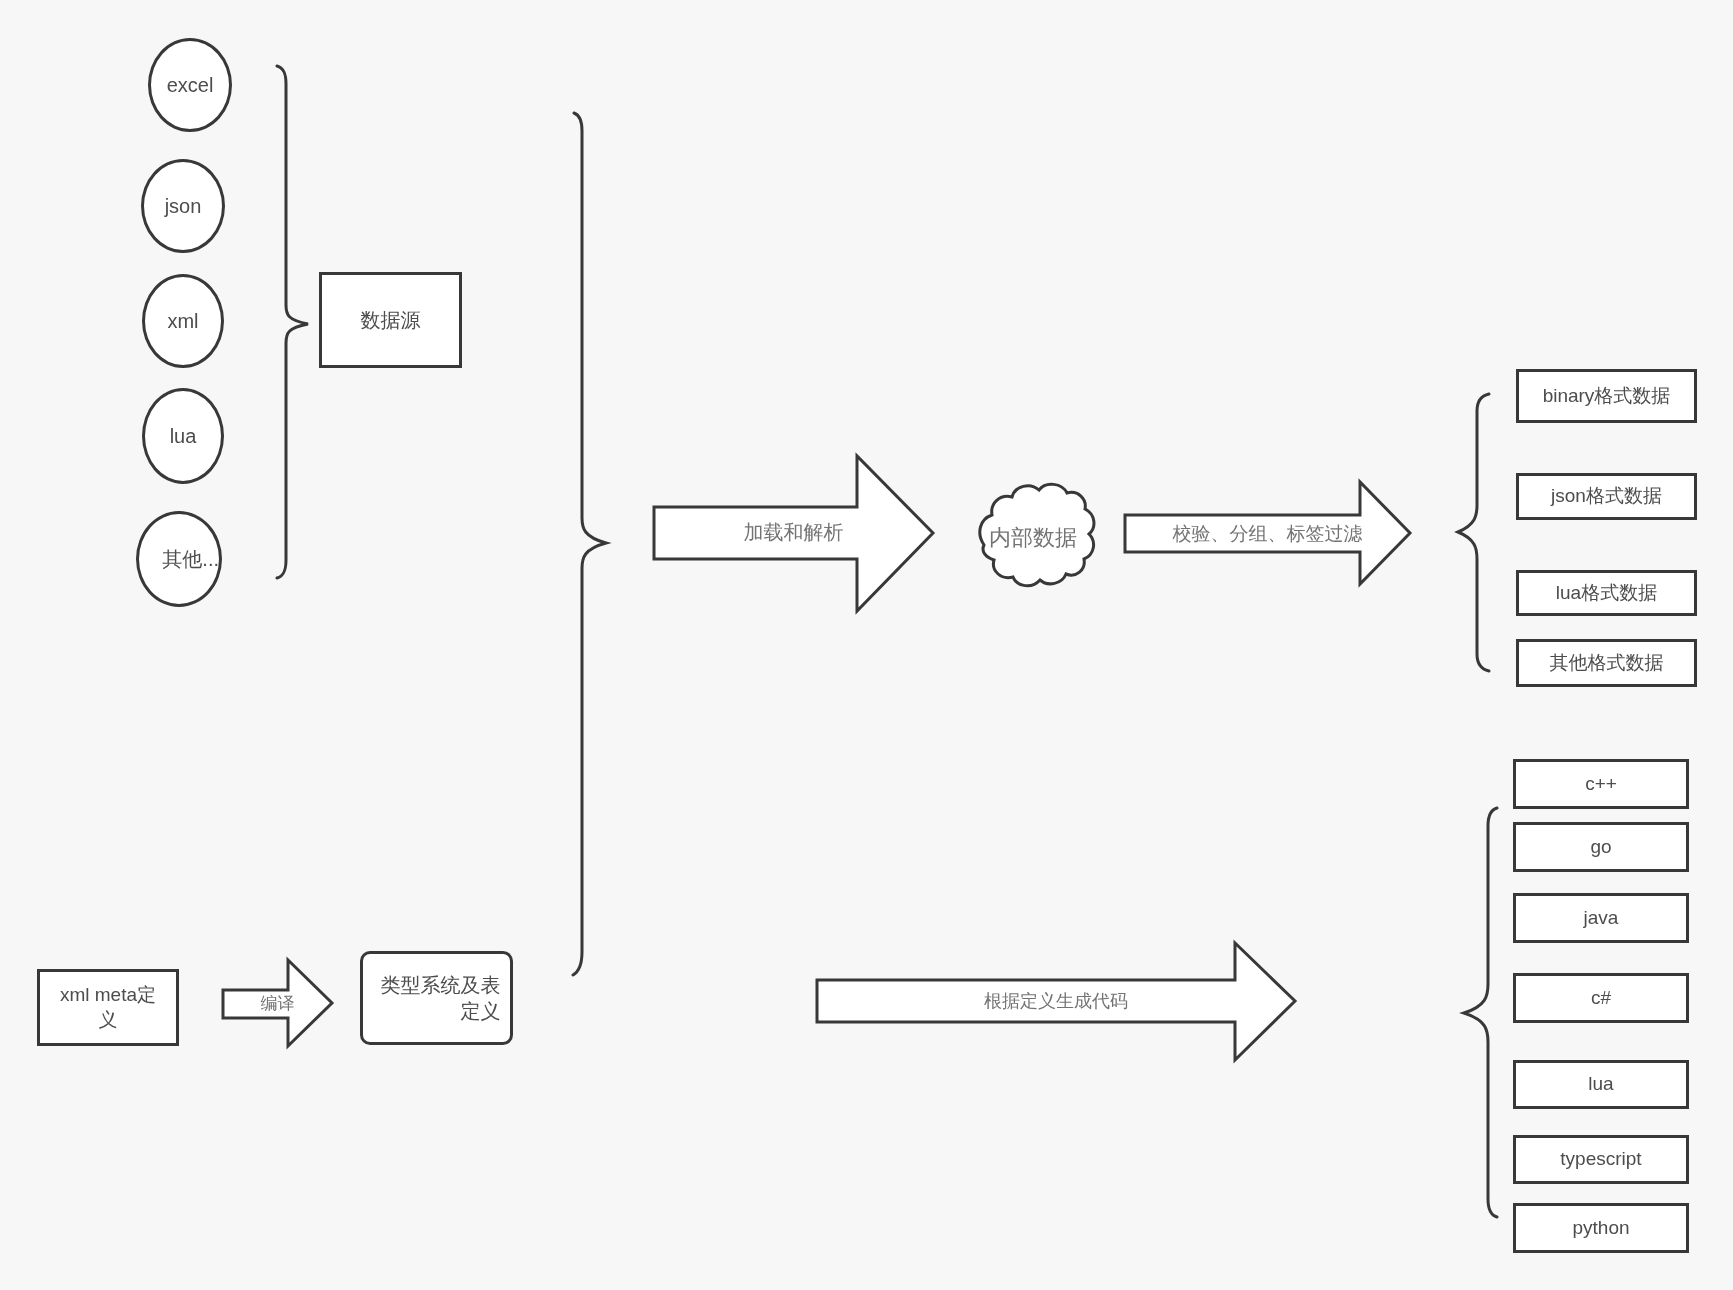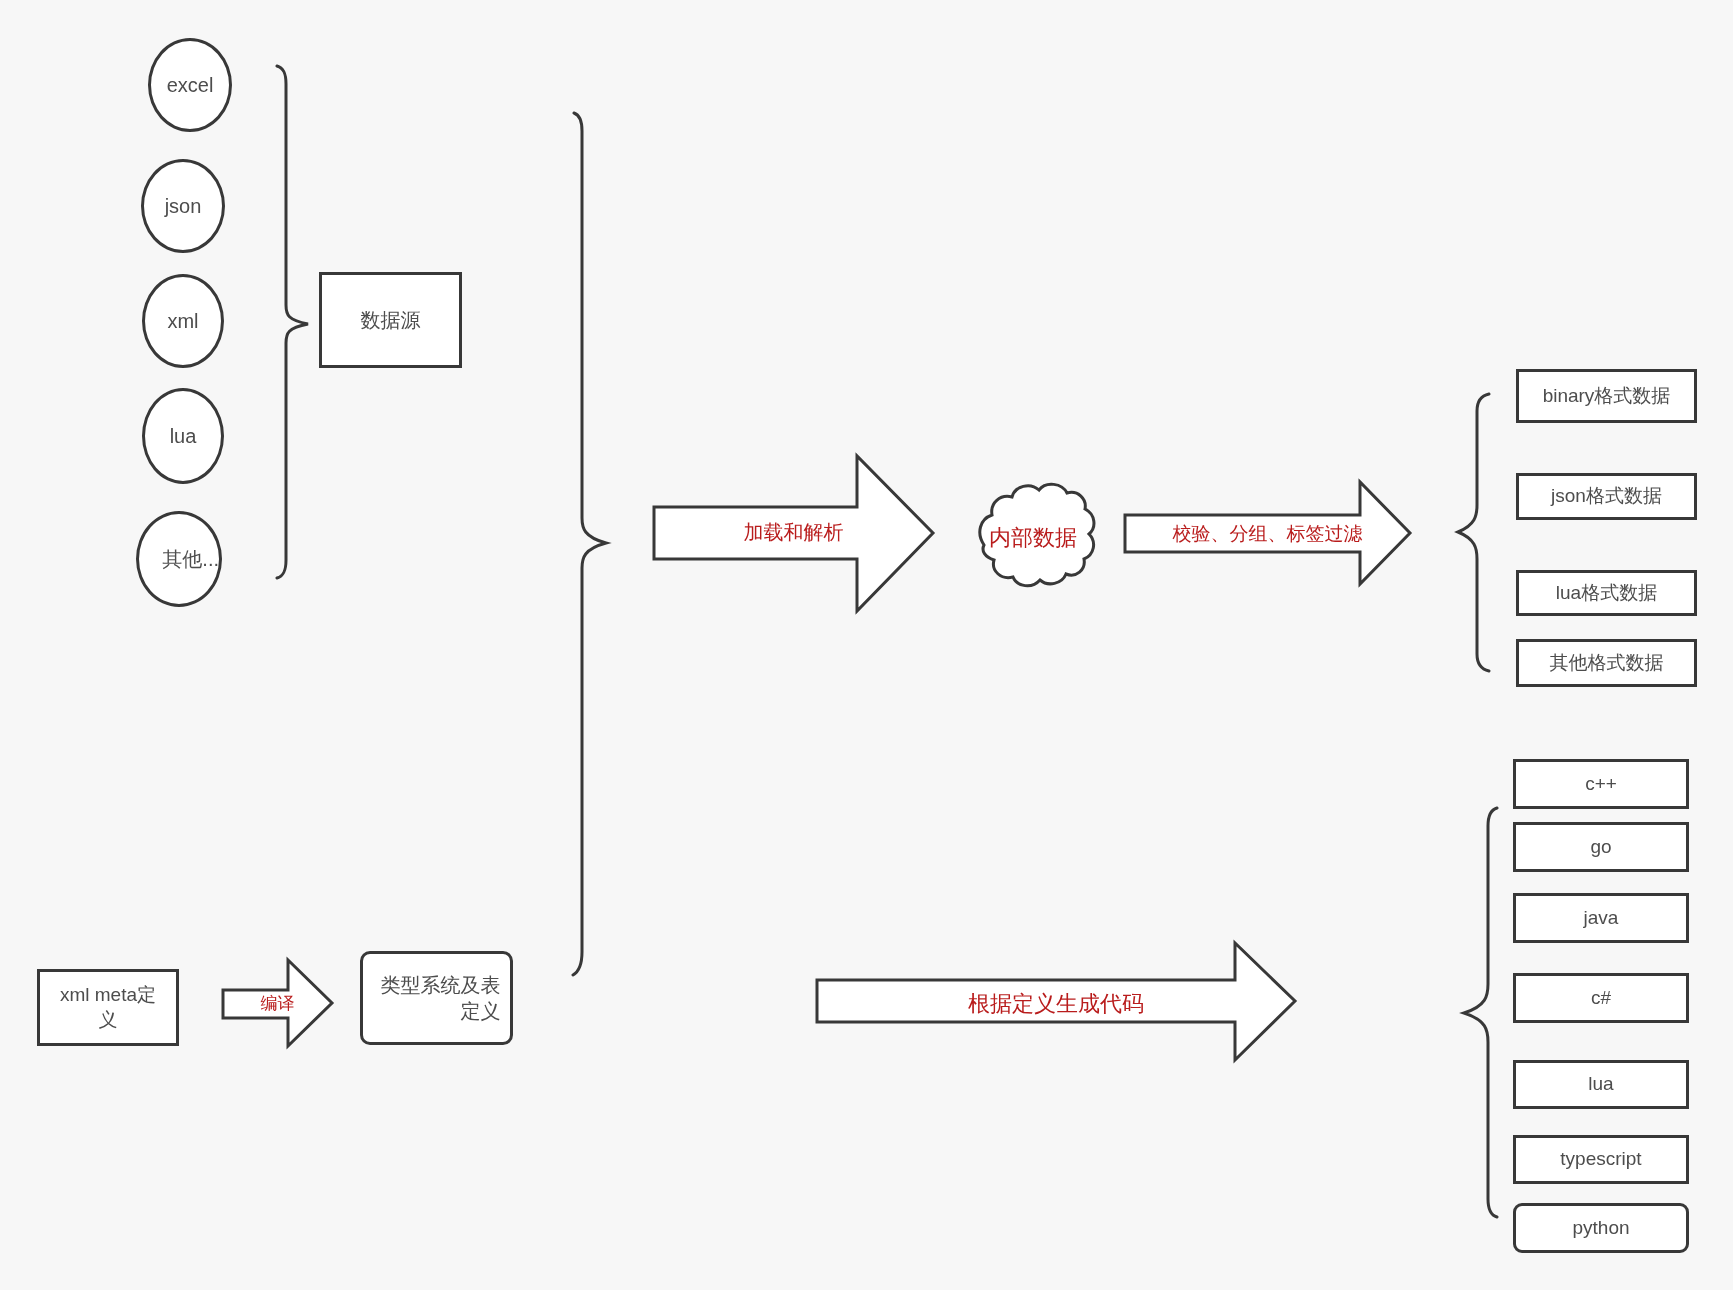--- a/index.html
+++ b/index.html
@@ -49,39 +49,39 @@
   .b-fmt-lua    { left:1516px; top:570px; width:181px; height:46px; }
   .b-fmt-other  { left:1516px; top:639px; width:181px; height:48px; }
 
   
   .b-cpp  { left:1513px; top:759px;  width:176px; height:50px; }
   .b-go   { left:1513px; top:822px;  width:176px; height:50px; }
   .b-java { left:1513px; top:893px;  width:176px; height:50px; }
   .b-cs   { left:1513px; top:973px;  width:176px; height:50px; }
   .b-lua2 { left:1513px; top:1060px; width:176px; height:49px; }
   .b-ts   { left:1513px; top:1135px; width:176px; height:49px; }
-  .b-py   { left:1513px; top:1203px; width:176px; height:50px;border-radius:9px; }
+  .b-py   { left:1513px; top:1203px; width:176px; height:50px; }
 
   
   .b-xmlmeta { left:37px; top:969px; width:142px; height:77px; font-size:19px; }
   .b-xmlmeta .wrap { display:inline-block; width:114px; }
   .b-typesys { left:360px; top:951px; width:153px; height:94px; font-size:20px; border-radius:10px;text-align:right; }
   .b-typesys .wrap { display:inline-block; width:128px; }
 
   
   .float-label {
     position: absolute;
     text-align: center;
-    color: #b91c1c;
+    color: #737373;
     white-space: nowrap;
   }
   .lbl-load    { left:654px;  top:519px; width:279px; font-size:20px; }
   .lbl-filter  { left:1125px; top:521px; width:285px; font-size:19px; }
   .lbl-compile { left:223px;  top:992px; width:109px; font-size:17px; }
-  .lbl-codegen { left:817px;  top:989px; width:478px; font-size:22px; }
+  .lbl-codegen { left:817px;  top:989px; width:478px; font-size:18px; }
   .lbl-cloud   { left:982px;  top:523px; width:102px; font-size:22px; }
 </style>
 </head>
 <body>
 
 <div class="canvas">
 
   <svg class="shape-layer" viewBox="0 0 1733 1290" xmlns="http://www.w3.org/2000/svg">
     <g fill="none" stroke="#383838" stroke-width="3" stroke-linecap="round">
 

